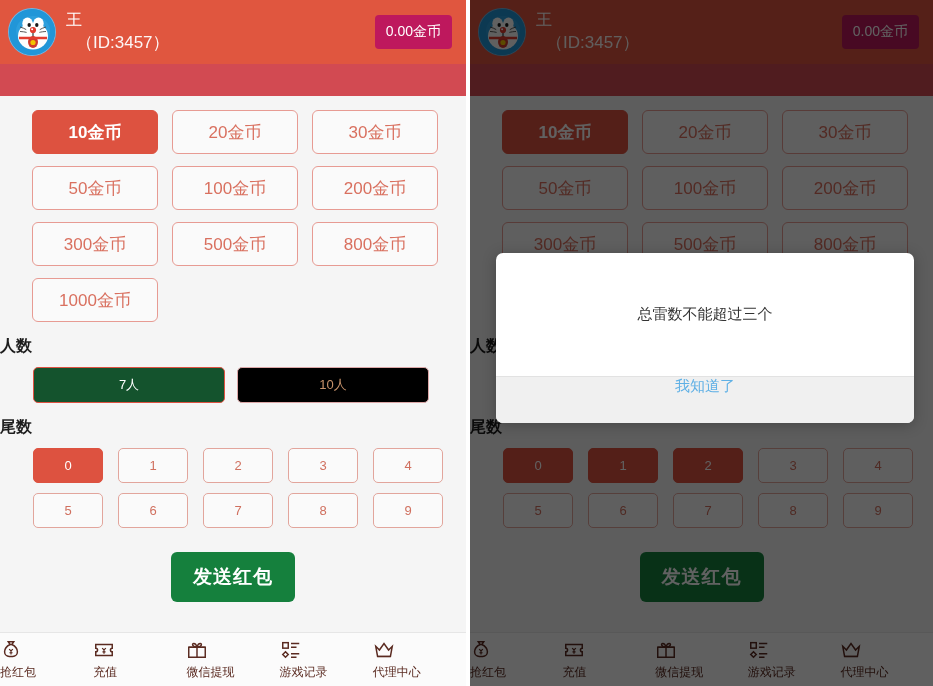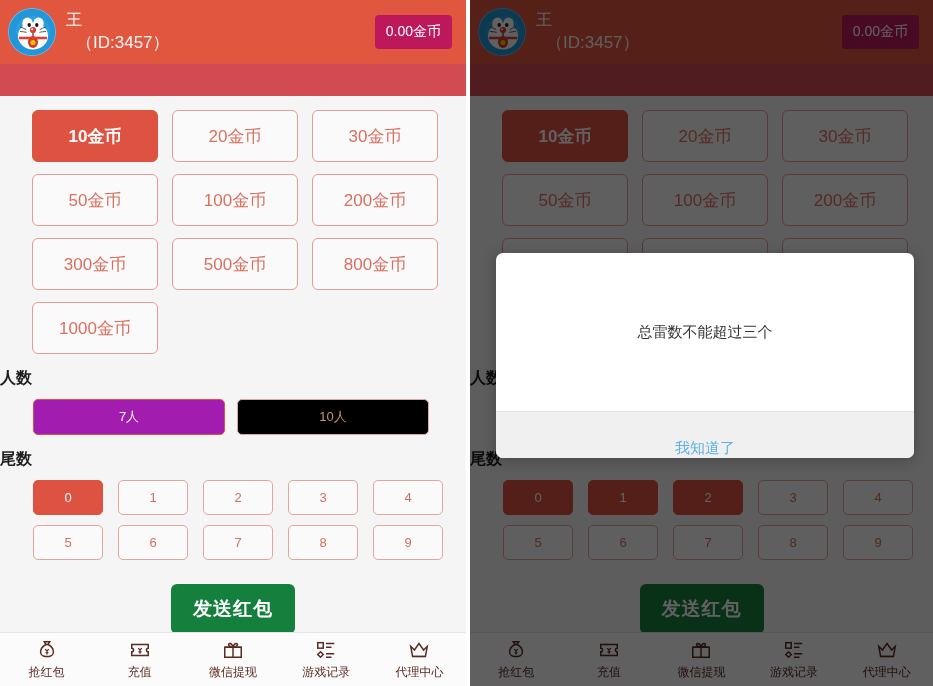--- a/index.html
+++ b/index.html
@@ -69,21 +69,21 @@
   
   .body-area { position: relative; padding: 14px 0 0 0; }
 
   .amount-grid {
     display: grid;
     grid-template-columns: repeat(3, 126px);
     gap: 12px 14px;
     padding: 0 0 0 32px;
   }
   .amt-btn {
-    height: 52px;
+    height: 44px;
     border: 1px solid #e79b93;
     border-radius: 6px;
     background: #fafafa;
     color: #d9705f;
     font-size: 17px;
     display: flex; align-items: center; justify-content: center;
   }
   .amt-btn.sel {
     background: #dd5240;
     border-color: #dd5240;
@@ -108,21 +108,21 @@
   .ppl-btn {
     height: 36px;
     border: 1px solid #dca7a7;
     border-radius: 5px;
     background: #000000;
     color: #c9936b;
     font-size: 13px;
     display: flex; align-items: center; justify-content: center;
   }
   .ppl-btn.sel {
-    background: #a21caf;
+    background: #14532d;
     border-color: #de5242;
     color: #ffffff;
   }
 
   .digit-grid {
     display: grid;
     grid-template-columns: repeat(5, 70px);
     gap: 10px 15px;
     padding: 0 0 0 33px;
   }
@@ -160,21 +160,21 @@
     width: 100%;
     height: 54px;
     background: #fbfbfb;
     border-top: 1px solid #e6e6e6;
     display: flex;
     align-items: center;
   }
   .tab {
     flex: 1 1 0;
     display: flex; flex-direction: column;
-    align-items: center; justify-content: center;
+    justify-content: center;
     gap: 3px;
     color: #5a2a20;
   }
   .tab svg { display:block; }
   .tab-label { font-size: 12px; color:#5a2a20; }
 
   
   .dim {
     position: absolute; inset: 0;
     background: rgba(0,0,0,0.62);
@@ -184,30 +184,30 @@
     position: absolute;
     left: 26px; top: 253px;
     width: 418px;
     background: #ffffff;
     border-radius: 7px;
     overflow: hidden;
     z-index: 50;
     box-shadow: 0 2px 14px rgba(0,0,0,.25);
   }
   .modal-body {
-    height: 158px;
+    height: 123px;
     display: flex; align-items: center; justify-content: center;
     color: #333;
     font-size: 15px;
   }
   .modal-foot {
     height: 47px;
     background: #f0f0f0;
     border-top: 1px solid #e2e2e2;
-    display: flex; align-items: flex-end; justify-content: center;
+    display: flex; align-items: flex-start; justify-content: center;
   }
   .modal-ok { color:#5fb0e5; font-size: 15px; }
 </style>
 </head>
 <body>
 
 <div class="stage">
 
   <div class="panel panel-left">
 

